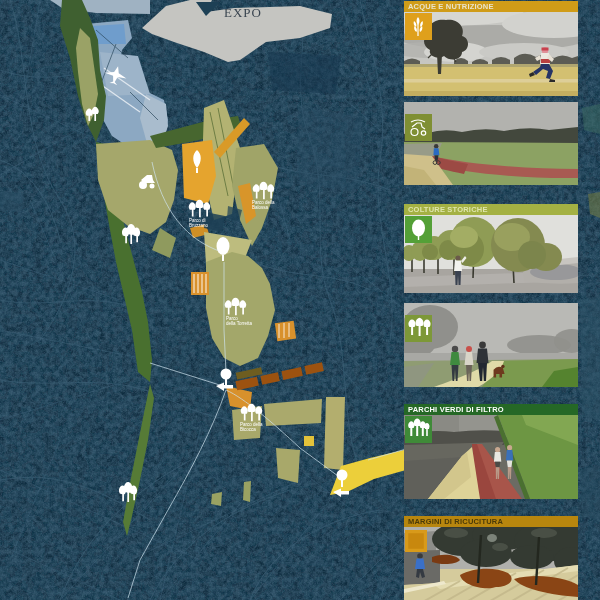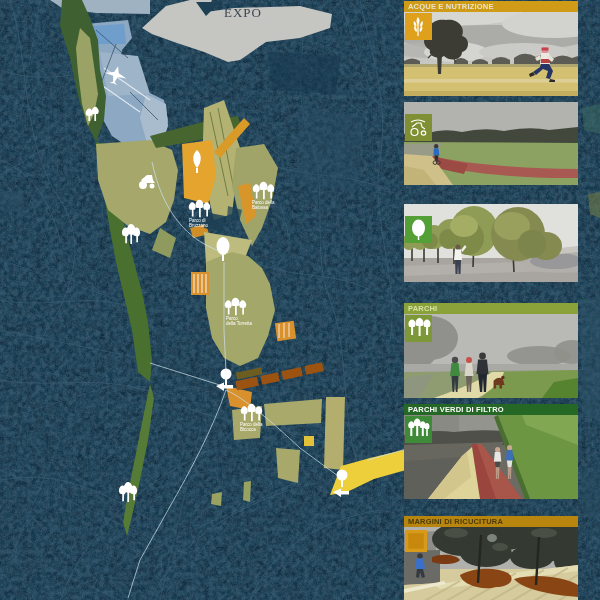--- a/index.html
+++ b/index.html
@@ -327,20 +327,21 @@
         <g fill="none" stroke="#fff" stroke-width="1.2">
           <path d="M6,8 Q13,4 20,8"></path>
           <circle cx="9.5" cy="18" r="3.5"></circle>
           <circle cx="18.5" cy="19" r="2.2"></circle>
           <path d="M7,13 L12,9 L16,9 L17,13 L20,15"></path>
         </g>
       </svg>
 </div>
 
 <div class="panel" style="top:204px">
+<div class="bar" style="background:#a4b143;color:#e0e6ae">COLTURE STORICHE</div>
 <div class="img" style="height:78px;background:#e3e3df">
 <svg width="174" height="78" style="position:absolute;left:0;top:0">
 <rect width="174" height="78" fill="#e0e0dc"></rect>
 <rect y="54" width="174" height="24" fill="#a8a5a0"></rect>
 <path d="M0,62 L174,56 L174,66 L0,72 Z" fill="#b8b5b0" opacity="0.7"></path>
 <path d="M118,50 Q146,44 174,46 L174,68 Q146,70 120,66 Z" fill="#b2afaa"></path>
 <ellipse cx="152" cy="57" rx="26" ry="8" fill="#98989a"></ellipse>
 <path d="M118,48 L174,42 L174,48 L120,54 Z" fill="#c8c5c0"></path>
 <g stroke="#3a3a30" stroke-width="1.6">
 <path d="M8,44 L8,57"></path>
@@ -378,21 +379,20 @@
 </svg>
 </div>
 <svg class="ico" viewBox="0 0 27 27">
         <rect width="27" height="27" fill="#54a037"></rect>
         <ellipse cx="13.5" cy="12" rx="6.5" ry="8.5" fill="#fff"></ellipse>
         <rect x="12.8" y="20" width="1.4" height="4" fill="#fff"></rect>
       </svg>
 </div>
 
 <div class="panel" style="top:303px">
-<div class="bar" style="background:#8ba23b;color:#d7e0a6">PARCHI</div>
 <div class="img" style="height:84px;background:#c4c4c0">
 <svg width="174" height="84" style="position:absolute;left:0;top:0">
 <rect width="174" height="84" fill="#b9b9b5"></rect>
 <g fill="#90908c">
 <ellipse cx="26" cy="24" rx="28" ry="22"></ellipse>
 <ellipse cx="12" cy="40" rx="20" ry="14"></ellipse>
 <ellipse cx="135" cy="42" rx="32" ry="10" opacity="0.9"></ellipse>
 <ellipse cx="168" cy="38" rx="18" ry="12" opacity="0.9"></ellipse>
 </g>
 <rect y="50" width="174" height="9" fill="#a8a8a4"></rect>

